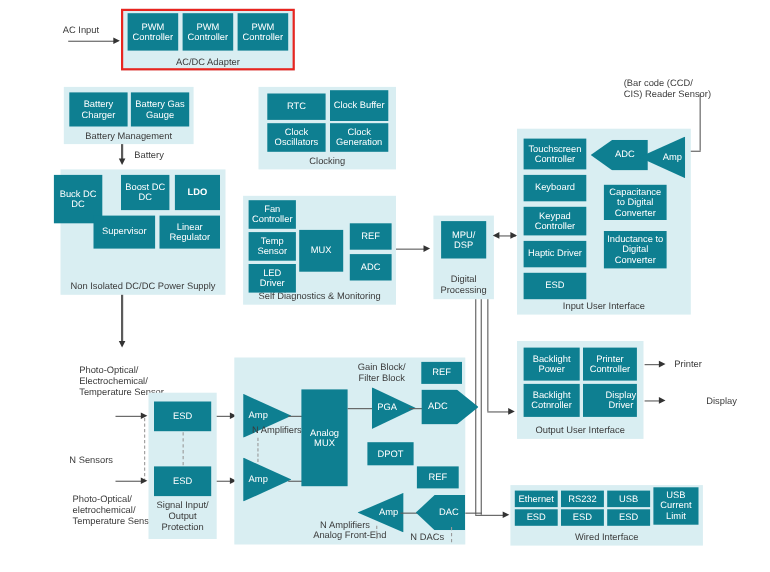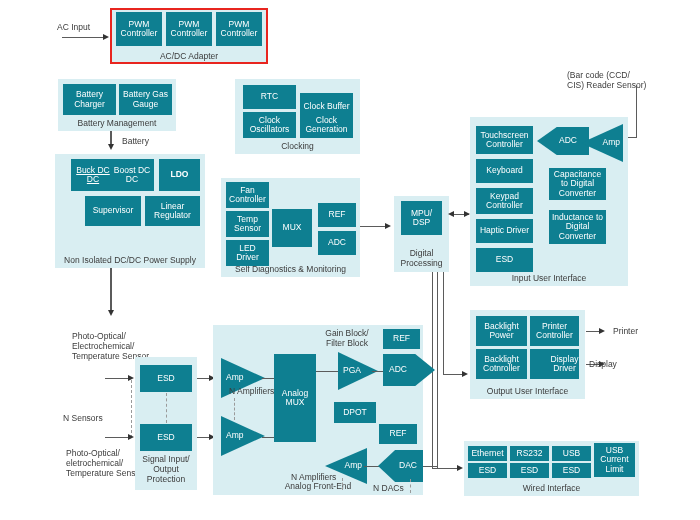--- a/index.html
+++ b/index.html
@@ -139,34 +139,34 @@
   <div class="blk" style="left:63px;top:84px;width:53px;height:31px;">Battery Charger</div>
   <div class="blk" style="left:119px;top:84px;width:53px;height:31px;">Battery Gas Gauge</div>
 
   <div class="ln v" style="left:110px;top:131px;width:2px;height:15px;background:#5b5b5b;"></div>
   <div class="arrow down" style="left:107.5px;top:144px;"></div>
   <div class="txt" style="left:122px;top:136px;width:60px;">Battery</div>
 
   <div class="group" style="left:55px;top:154px;width:150px;height:114px;">
     <div class="group-label">Non Isolated DC/DC Power Supply</div>
   </div>
-  <div class="blk" style="left:71px;top:159px;width:44px;height:32px;text-decoration:underline;">Buck DC DC</div>
+  <div class="blk" style="left:49px;top:159px;width:44px;height:44px;">Buck DC DC</div>
   <div class="blk" style="left:110px;top:159px;width:44px;height:32px;">Boost DC DC</div>
   <div class="blk" style="left:159px;top:159px;width:41px;height:32px;font-weight:bold;">LDO</div>
   <div class="blk" style="left:85px;top:196px;width:56px;height:30px;">Supervisor</div>
   <div class="blk" style="left:145px;top:196px;width:55px;height:30px;">Linear Regulator</div>
 
   <div class="ln v" style="left:110px;top:268px;width:2px;height:44px;background:#5b5b5b;"></div>
   <div class="arrow down" style="left:107.5px;top:310px;"></div>
 
   <div class="group" style="left:235px;top:79px;width:125px;height:75px;">
     <div class="group-label">Clocking</div>
   </div>
   <div class="blk" style="left:243px;top:85px;width:53px;height:24px;">RTC</div>
-  <div class="blk" style="left:300px;top:82px;width:53px;height:28px;margin-top:11px;">Clock Buffer</div>
+  <div class="blk" style="left:300px;top:82px;width:53px;height:28px;">Clock Buffer</div>
   <div class="blk" style="left:243px;top:112px;width:53px;height:26px;">Clock Oscillators</div>
   <div class="blk" style="left:300px;top:112px;width:53px;height:26px;">Clock Generation</div>
 
   <div class="group" style="left:221px;top:178px;width:139px;height:99px;">
     <div class="group-label">Self Diagnostics &amp; Monitoring</div>
   </div>
   <div class="blk" style="left:226px;top:182px;width:43px;height:26px;">Fan Controller</div>
   <div class="blk" style="left:226px;top:211px;width:43px;height:26px;">Temp Sensor</div>
   <div class="blk" style="left:226px;top:240px;width:43px;height:26px;">LED Driver</div>
   <div class="blk" style="left:272px;top:209px;width:40px;height:38px;">MUX</div>
@@ -227,21 +227,21 @@
   <div class="blk" style="left:530px;top:316px;width:49px;height:30px;">Printer Controller</div>
   <div class="blk" style="left:476px;top:349px;width:51px;height:30px;">Backlight Cotnroller</div>
   <div class="blk" style="left:530px;top:349px;width:49px;height:30px;padding-left:21px;">Display Driver</div>
 
   <div class="ln h" style="left:586px;top:331px;width:16px;"></div>
   <div class="arrow right" style="left:599px;top:327.5px;"></div>
   <div class="txt" style="left:613px;top:326px;width:50px;">Printer</div>
 
   <div class="ln h" style="left:586px;top:364px;width:16px;"></div>
   <div class="arrow right" style="left:599px;top:360.5px;"></div>
-  <div class="txt" style="left:589px;top:359px;width:50px;">Display</div>
+  <div class="txt" style="left:642px;top:359px;width:50px;">Display</div>
 
   <div class="group" style="left:464px;top:441px;width:175px;height:55px;">
     <div class="group-label">Wired Interface</div>
   </div>
   <div class="blk" style="left:468px;top:446px;width:39px;height:15px;">Ethernet</div>
   <div class="blk" style="left:510px;top:446px;width:39px;height:15px;">RS232</div>
   <div class="blk" style="left:552px;top:446px;width:39px;height:15px;">USB</div>
   <div class="blk" style="left:594px;top:443px;width:41px;height:34px;">USB Current Limit</div>
   <div class="blk" style="left:468px;top:463px;width:39px;height:15px;">ESD</div>
   <div class="blk" style="left:510px;top:463px;width:39px;height:15px;">ESD</div>

